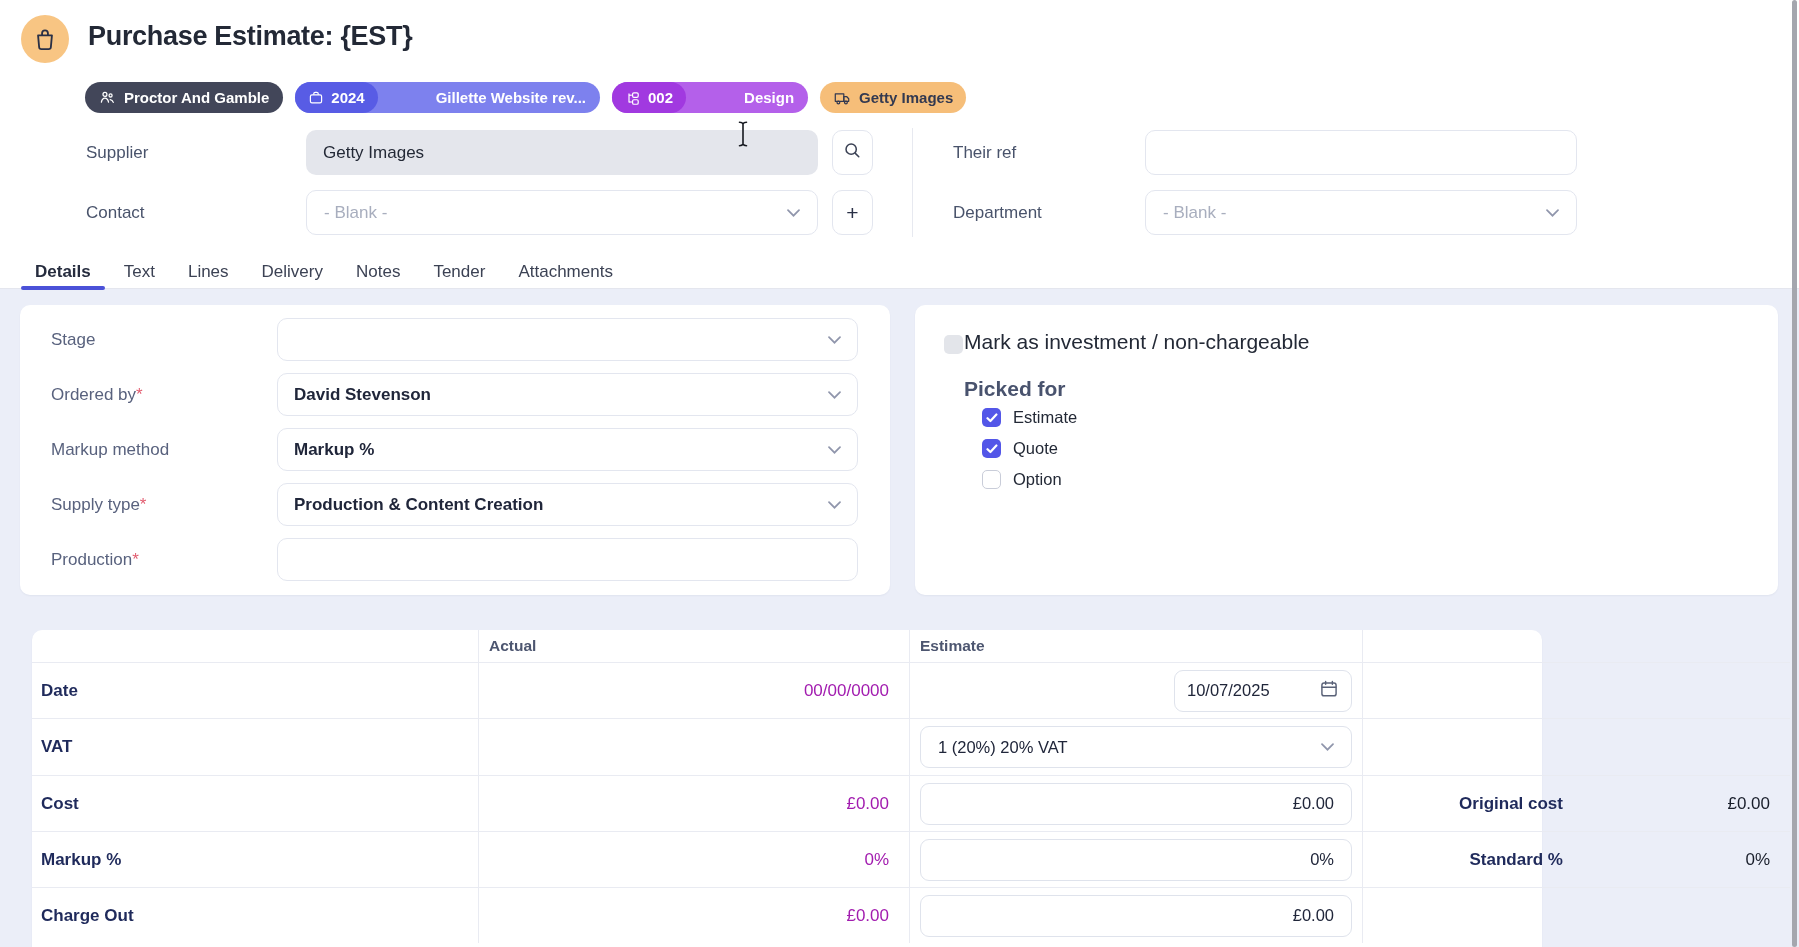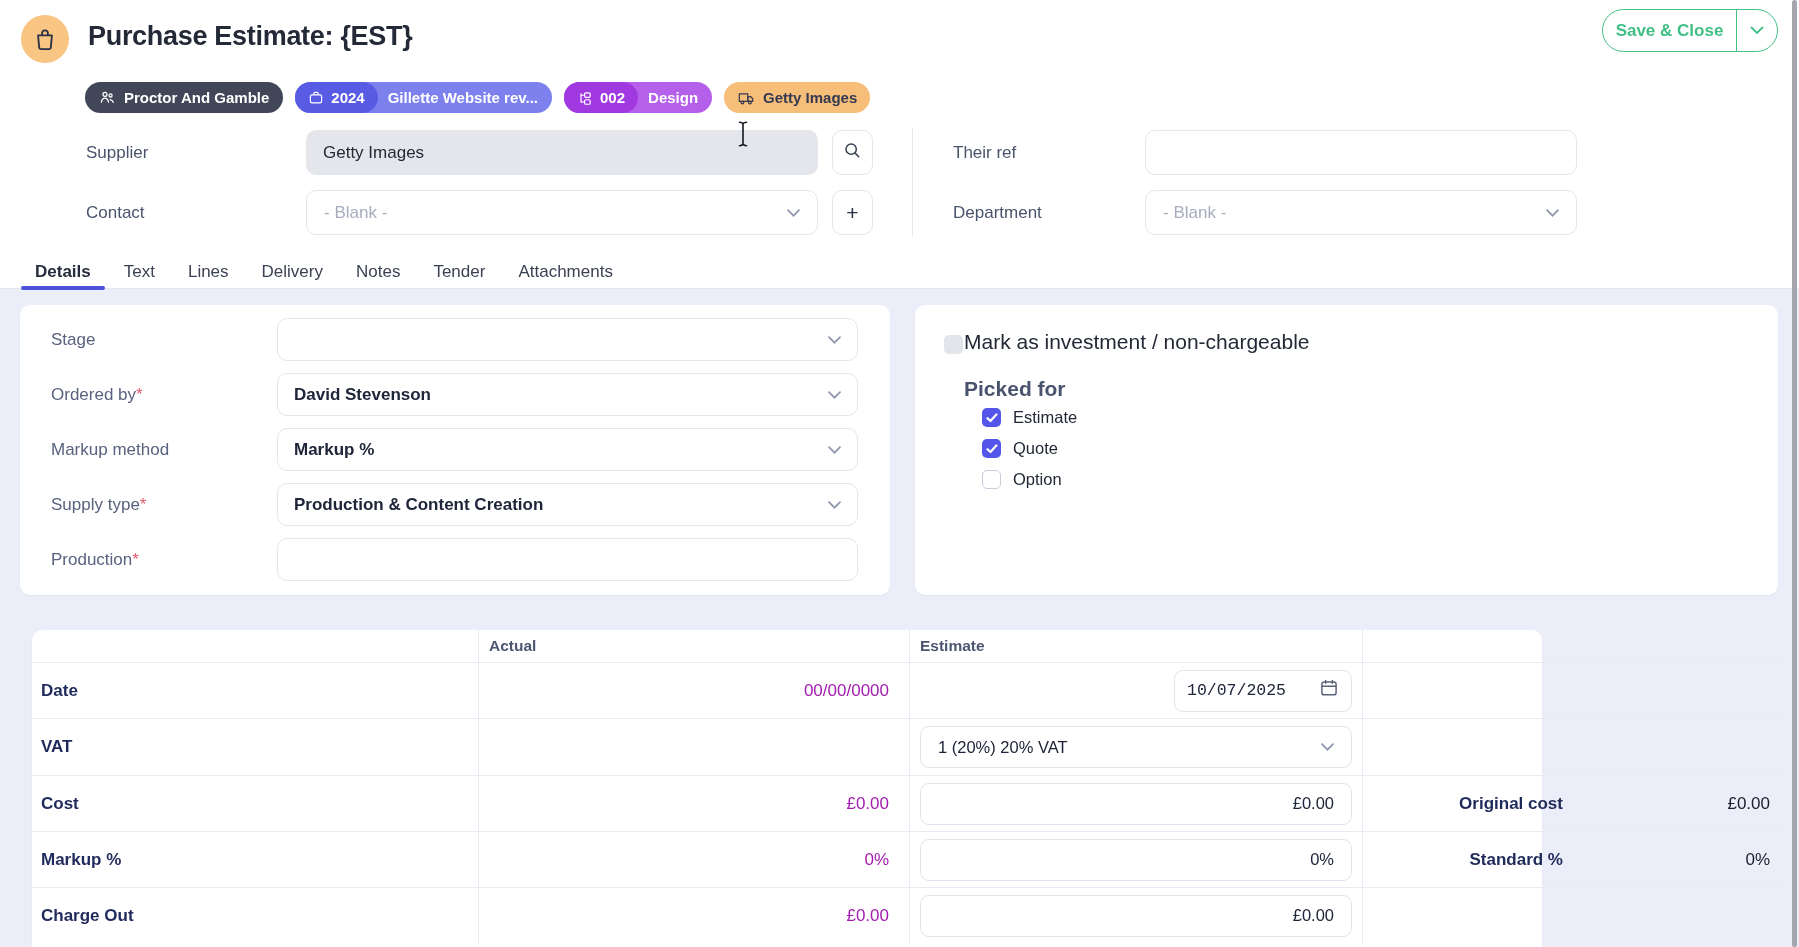--- a/index.html
+++ b/index.html
@@ -17,21 +17,21 @@
   .save-main { flex:1; border:none; background:transparent; color:var(--accent-green,#41BF85);
                font-family:inherit; font-size:17px; font-weight:700; cursor:pointer;
                border-right:1.5px solid var(--accent-green,#41BF85); }
   .save-caret { width:40px; border:none; background:transparent; display:flex; align-items:center; justify-content:center; cursor:pointer; }
 
   
   .badges { position:absolute; left:85px; top:82px; display:flex; gap:12px; height:37px; }
   .badge { display:flex; align-items:center; height:31px; border-radius:16px; font-size:15px; font-weight:700; color:#fff; white-space:nowrap; }
   .badge .b-icon { display:flex; align-items:center; }
   .badge-client { background:var(--client-badge-bg,#424659); padding:0 14px; gap:8px; }
-  .badge-duo { padding:0; }
+  .badge-duo { padding:0;gap:48px; }
   .badge-job  { background:var(--job-badge-light,#7D81EE); }
   .badge-stage{ background:var(--stage-badge-light,#B460EA); }
   .badge-duo .inner { display:flex; align-items:center; gap:7px; height:31px; border-radius:16px; padding:0 13px; }
   .badge-job .inner  { background:var(--job-badge-dark,#585CE5); }
   .badge-stage .inner{ background:var(--stage-badge-dark,#A139E0); }
   .badge-duo .tail { padding:0 14px 0 10px; }
   .badge-supplier { background:var(--supplier-badge-bg,#F6BE79); color:#333950; padding:0 13px; gap:8px; }
 
   
   .ref-label { position:absolute; height:45px; line-height:45px; font-size:17px; color:#49536B; }
@@ -81,21 +81,21 @@
   .cell { position:relative; display:flex; align-items:center; min-width:0; }
   .bl { border-left:1px solid #E9EBF2; }
   .bt { border-top:1px solid #E9EBF2; }
   .col-head { font-size:15.5px; font-weight:700; color:#4D5670; padding-left:10px; }
   .row-label { font-size:17px; font-weight:700; color:#1F2A5B; padding-left:9px; }
   .actual-val { justify-content:flex-end; padding-right:20px; font-size:17px; color:#a21caf; }
   .est-cell { padding:0 10px; }
   .est-input { width:100%; height:42px; border:1px solid #DFE3EC; border-radius:9px; background:#fff;
                font-family:inherit; font-size:16.5px; color:#20263A; text-align:right; padding:0 17px; }
   .date-box { margin-left:auto; width:178px; height:42px; border:1px solid #DFE3EC; border-radius:9px; background:#fff;
-              display:flex; align-items:center; justify-content:space-between; padding:0 12px; cursor:pointer;font-family:Liberation Mono, monospace; }
+              display:flex; align-items:center; justify-content:space-between; padding:0 12px; cursor:pointer; }
   .date-text { font-size:16.5px; font-weight:500; color:#20263A; }
   .vat-box { width:100%; height:42px; border:1px solid #DFE3EC; border-radius:9px; background:#fff;
              display:flex; align-items:center; padding:0 17px; font-size:16.5px; color:#20263A; cursor:pointer; }
   .vat-box .dd-text { flex:1; }
   .side-label { width:200px; text-align:right; font-size:17px; font-weight:700; color:#1F2A5B; }
   .side-value { flex:1; text-align:right; padding-right:20px; font-size:17px; color:#191E2B; }
 
   
   .scrollbar-thumb { position:absolute; right:2px; top:0; width:5px; height:947px; background:#A4A6AE; border-radius:3px; }
   .cursor-ibeam { position:absolute; left:736px; top:120px; pointer-events:none; }
@@ -107,30 +107,20 @@
   <div class="content-bg"></div>
 
   <div class="app-icon">
     <svg width="26" height="26" viewBox="0 0 24 24" fill="none" stroke="#2A3046" stroke-width="1.7" stroke-linecap="round" stroke-linejoin="round">
       <path d="M5.6 8.6h12.8l-1 11a2 2 0 0 1-2 1.8H8.6a2 2 0 0 1-2-1.8Z"></path>
       <path d="M9.3 8.4V6.8a2.7 2.7 0 0 1 5.4 0v1.6"></path>
     </svg>
   </div>
   <div class="page-title">Purchase Estimate: {EST}</div>
 
-  <div class="save-split">
-    <button class="save-main">Save &amp; Close</button>
-    <button class="save-caret">
-      <span>
-        <svg width="14" height="9" viewBox="0 0 14 9" fill="none" stroke="#41BF85" stroke-width="1.8" stroke-linecap="round">
-            <path d="M1.5 1.5 7 7l5.5-5.5"></path>
-          </svg>
-      </span>
-    </button>
-  </div>
 
   <div class="badges">
     <div class="badge badge-client">
       <span class="b-icon">
         <svg width="17" height="17" viewBox="0 0 20 20" fill="none" stroke="#fff" stroke-width="1.5" stroke-linecap="round">
           <circle cx="7" cy="6.4" r="2.3"></circle>
             <circle cx="13.6" cy="7.6" r="1.8"></circle>
           <path d="M2.8 15.5c.6-3.2 2.2-4.8 4.2-4.8s3.6 1.6 4.2 4.8"></path>
             <path d="M13.2 12.6c1.8.2 3 1.3 3.6 3.1"></path>
         </svg>

